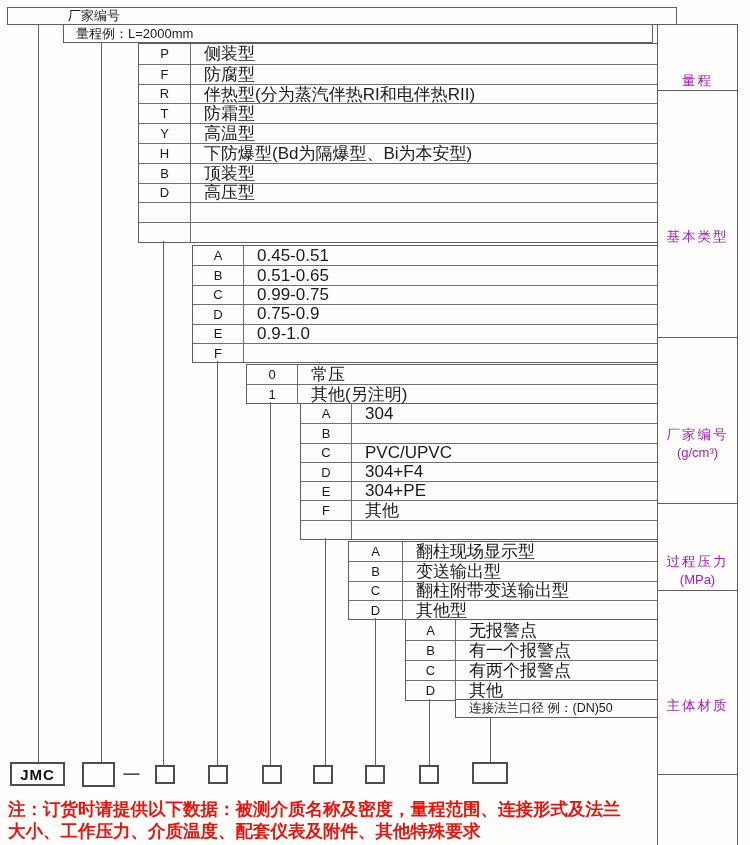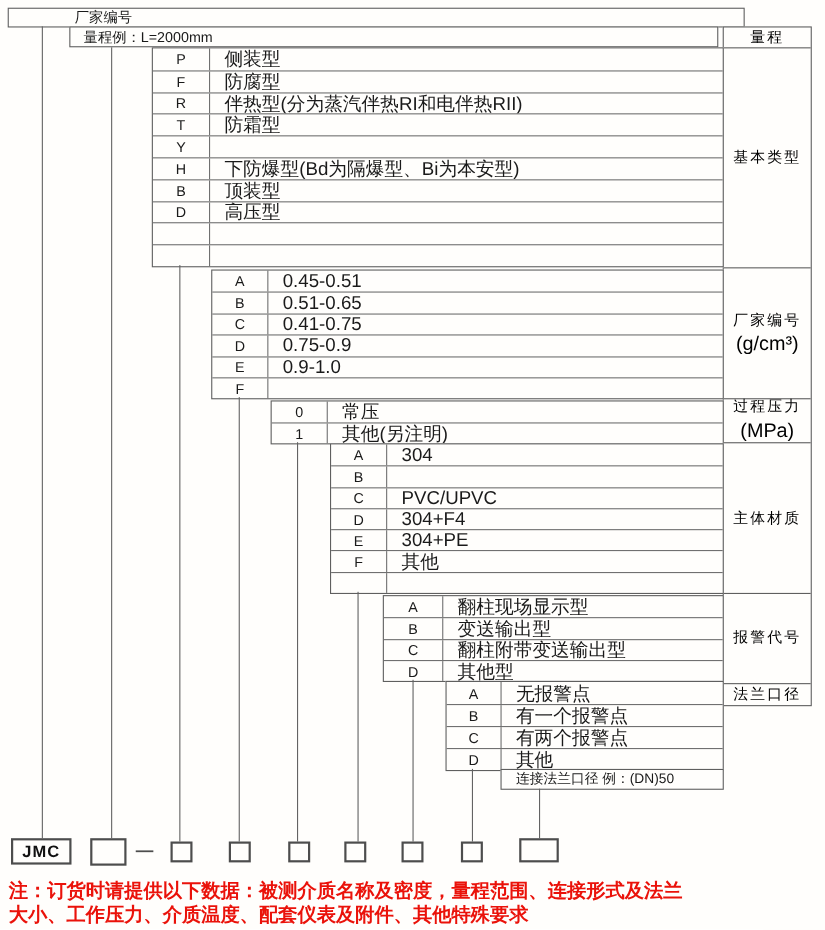--- a/index.html
+++ b/index.html
@@ -9,23 +9,23 @@
 
   .cell { position:absolute; border:1px solid #5f5f5f; background:#fffefc; display:flex; align-items:center; font-size:13px; color:#1a1a1a; }
 
   
   .top-box { left:7px; top:7px; width:670px; height:18px; padding-left:60px; }
   
   .range-main { left:63px; top:24px; width:590px; height:19px; padding-left:12px; }
 
   
   .label-col { position:absolute; left:657px; top:24px; width:81px; border:1px solid #5f5f5f; background:#fffefc; }
-  .lcell { border-bottom:1px solid #5f5f5f; display:flex; flex-direction:column; align-items:center; justify-content:center; font-size:13.5px; color:#000000; letter-spacing:2px; line-height:1.35; }
+  .lcell { border-bottom:1px solid #5f5f5f; display:flex; flex-direction:column; align-items:center; justify-content:center; font-size:13.5px; color:#a21caf; letter-spacing:2px; line-height:1.35;margin-top:47px; }
   .lcell:last-child { border-bottom:none; }
-  .lcell .unit { letter-spacing:0; font-size:18px; }
+  .lcell .unit { letter-spacing:0; font-size:13px; }
 
   
   .sec { position:absolute; border:1px solid #5f5f5f; background:#fffefc; }
   .sec .row { display:flex; border-top:1px solid #707070; }
   .sec .row:first-child { border-top:none; }
   .sec .code { flex:0 0 auto; border-right:1px solid #707070; display:flex; align-items:center; justify-content:center; font-size:13px; color:#1a1a1a; }
   .sec .desc { flex:1 1 auto; display:flex; align-items:center; padding-left:13px; font-size:17px; color:#1a1a1a; white-space:nowrap; overflow:hidden; }
 
   
   .vline { position:absolute; width:1px; background:#636363; }
@@ -96,20 +96,21 @@
     <div class="row" style="height:19.8px">
         <div class="code" style="width:52px">R</div>
         <div class="desc">伴热型(分为蒸汽伴热RI和电伴热RII)</div>
       </div>
     <div class="row" style="height:19.8px">
         <div class="code" style="width:52px">T</div>
         <div class="desc">防霜型</div>
       </div>
     <div class="row" style="height:19.8px">
         <div class="code" style="width:52px">Y</div>
+        <div class="desc">高温型</div>
       </div>
     <div class="row" style="height:19.8px">
         <div class="code" style="width:52px">H</div>
         <div class="desc">下防爆型(Bd为隔爆型、Bi为本安型)</div>
       </div>
     <div class="row" style="height:19.8px">
         <div class="code" style="width:52px">B</div>
         <div class="desc">顶装型</div>
       </div>
     <div class="row" style="height:19.8px">
@@ -130,21 +131,21 @@
     <div class="row" style="height:19.4px">
         <div class="code" style="width:51px">A</div>
         <div class="desc">0.45-0.51</div>
       </div>
     <div class="row" style="height:19.4px">
         <div class="code" style="width:51px">B</div>
         <div class="desc">0.51-0.65</div>
       </div>
     <div class="row" style="height:19.4px">
         <div class="code" style="width:51px">C</div>
-        <div class="desc">0.41-0.75</div>
+        <div class="desc">0.99-0.75</div>
       </div>
     <div class="row" style="height:19.4px">
         <div class="code" style="width:51px">D</div>
         <div class="desc">0.75-0.9</div>
       </div>
     <div class="row" style="height:19.4px">
         <div class="code" style="width:51px">E</div>
         <div class="desc">0.9-1.0</div>
       </div>
     <div class="row" style="height:19.4px">

